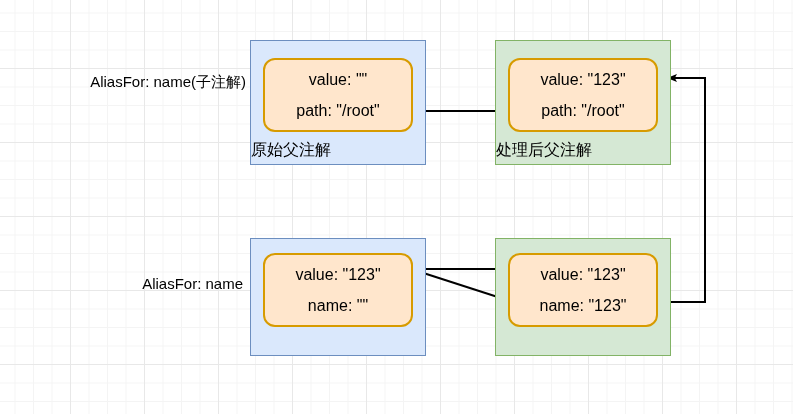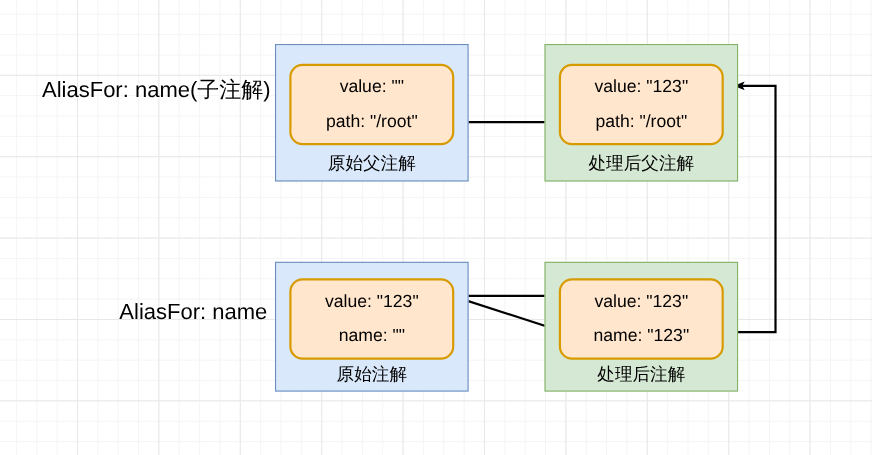--- a/index.html
+++ b/index.html
@@ -43,21 +43,21 @@
   }
   .container-box.green {
     background: #d5e8d4;
     border-color: #82b366;
   }
   .container-caption {
     position: absolute;
     left: 0;
     right: 0;
     bottom: 4px;
-    text-align: center;
+    text-align: left;
     font-size: 16px;
     color: #000000;
     line-height: 20px;
     white-space: nowrap;
   }
 
   
   .attr-card {
     position: absolute;
     box-sizing: border-box;
@@ -76,21 +76,21 @@
     height: 31px;
     display: flex;
     align-items: center;
     justify-content: center;
     white-space: nowrap;
   }
 
   
   .side-label {
     position: absolute;
-    font-size: 20px;
+    font-size: 15px;
     color: #000000;
     line-height: 20px;
     white-space: nowrap;
     text-align: right;
   }
 
   
   #connectors {
     position: absolute;
     left: 0;
@@ -151,24 +151,22 @@
       <div class="attr-row">path: "/root"</div>
     </div>
     <div class="container-caption">处理后父注解</div>
   </div>
 
   <div class="container-box blue" style="left:250px; top:238px; width:176px; height:118px;">
     <div class="attr-card" style="left:12px; top:14px; width:150px; height:74px;">
       <div class="attr-row">value: "123"</div>
       <div class="attr-row">name: ""</div>
     </div>
-    <div class="container-caption">原始注解</div>
   </div>
 
   <div class="container-box green" style="left:495px; top:238px; width:176px; height:118px;">
     <div class="attr-card" style="left:12px; top:14px; width:150px; height:74px;">
       <div class="attr-row">value: "123"</div>
       <div class="attr-row">name: "123"</div>
     </div>
-    <div class="container-caption">处理后注解</div>
   </div>
 
 </div>
 
 </body></html>

